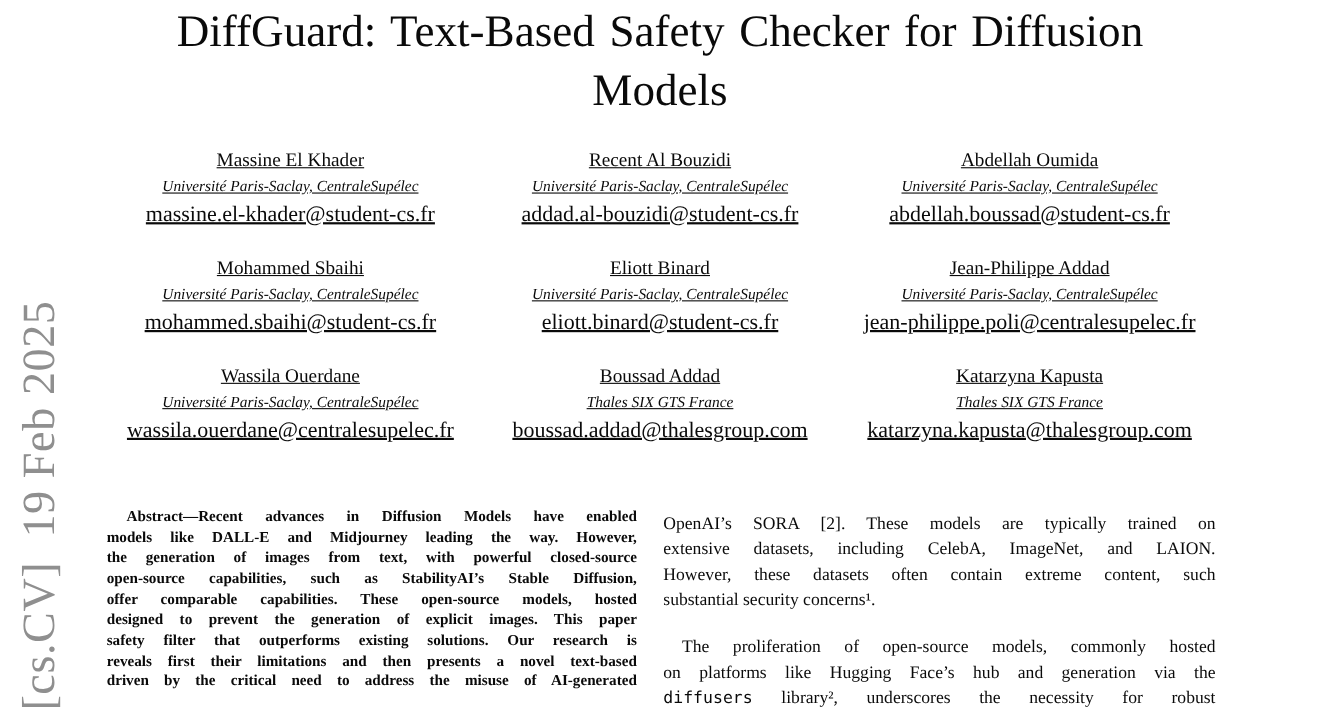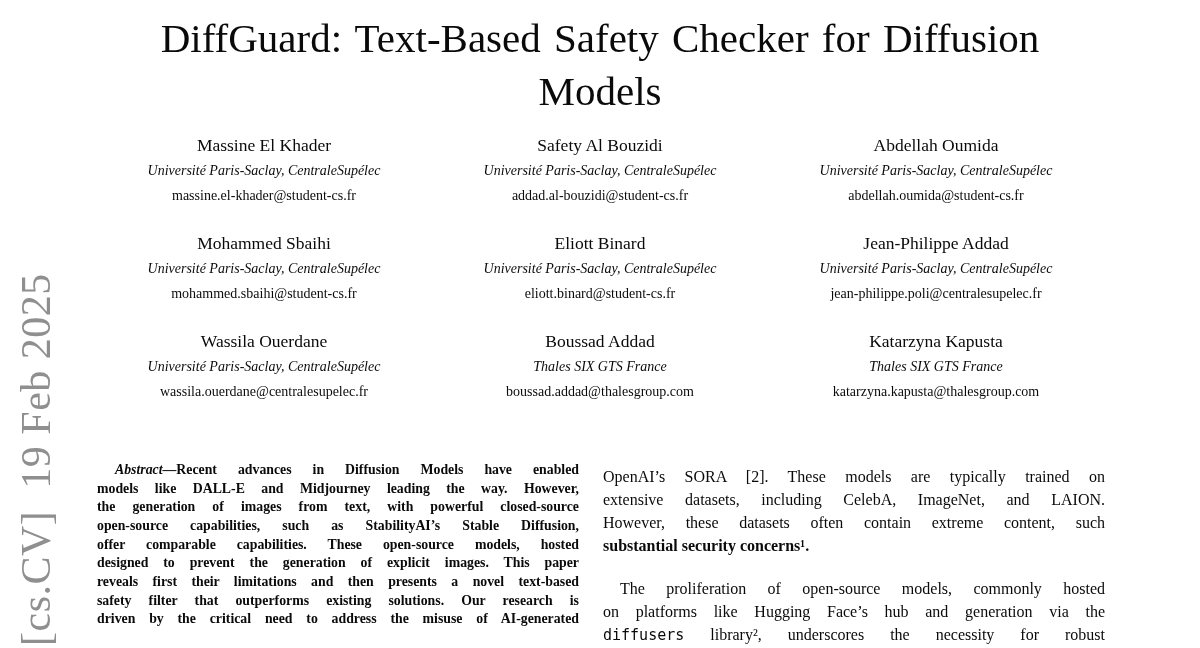--- a/index.html
+++ b/index.html
@@ -21,69 +21,69 @@
     font-size: 42px;
     line-height: 46px;
     color: #8f8f8f;
     white-space: pre;
     letter-spacing: 0.5px;
   }
 
   
   .title-block {
     position: absolute;
-    left: 60px; right: 60px; top: 12px;
+    left: 60px; right: 60px; top: 2px;
     text-align: center;
     font-size: 41px;
     line-height: 53px;
     word-spacing: 3px;
   }
 
   
   .authors-grid {
     position: absolute;
     left: 96px; top: 133px;
     width: 1008px;
     display: grid;
     grid-template-columns: repeat(3, 336px);
     row-gap: 23px;
   }
-  .author-cell { text-align: center; line-height: 25px; }
+  .author-cell { text-align: center; line-height: 25px; text-decoration: underline; }
   .author-name  { font-size: 17.5px; }
   .author-affil { font-size: 14px; font-style: italic; }
-  .author-email { font-size: 14px; }
+  .author-email { font-size: 20px; }
 
   
   .body-cols {
     position: absolute;
     left: 97px; top: 461px;
     width: 1008px;
     display: flex;
     gap: 24px;
   }
   .col-left  { width: 482px; }
   .col-right { width: 502px; padding-top: 4px; }
 
   .abs-line {
     font-size: 13.8px;
     line-height: 18.65px;
     font-weight: bold;
     text-align: justify;
     text-align-last: justify;
   }
   .abs-first { text-indent: 18px; }
-  .abs-label { font-style: italic; }
+  .abs-label { }
 
   .rc-line {
     font-size: 16px;
     line-height: 23px;
     text-align: justify;
     text-align-last: justify;
   }
-  .rc-last { text-align: left; text-align-last: left; font-weight: bold; }
+  .rc-last { text-align: left; text-align-last: left; }
   .rc-para2-first { text-indent: 17px; margin-top: 20px; }
   .mono { font-family: "DejaVu Sans Mono", monospace; font-size: 15px; }
 </style>
 </head>
 <body>
 
 <div class="arxiv-banner">[cs.CV]  19 Feb 2025</div>
 
 <div class="title-block">
   <div>DiffGuard: Text-Based Safety Checker for Diffusion</div>
@@ -92,29 +92,29 @@
 
 <div class="authors-grid">
 
     <div class="author-cell">
       <div class="author-name">Massine El Khader</div>
       <div class="author-affil">Université Paris-Saclay, CentraleSupélec</div>
       <div class="author-email">massine.el-khader@student-cs.fr</div>
     </div>
 
     <div class="author-cell">
-      <div class="author-name">Safety Al Bouzidi</div>
+      <div class="author-name">Recent Al Bouzidi</div>
       <div class="author-affil">Université Paris-Saclay, CentraleSupélec</div>
       <div class="author-email">addad.al-bouzidi@student-cs.fr</div>
     </div>
 
     <div class="author-cell">
       <div class="author-name">Abdellah Oumida</div>
       <div class="author-affil">Université Paris-Saclay, CentraleSupélec</div>
-      <div class="author-email">abdellah.oumida@student-cs.fr</div>
+      <div class="author-email">abdellah.boussad@student-cs.fr</div>
     </div>
 
     <div class="author-cell">
       <div class="author-name">Mohammed Sbaihi</div>
       <div class="author-affil">Université Paris-Saclay, CentraleSupélec</div>
       <div class="author-email">mohammed.sbaihi@student-cs.fr</div>
     </div>
 
     <div class="author-cell">
       <div class="author-name">Eliott Binard</div>
@@ -159,23 +159,23 @@
 
         <div class="abs-line">the generation of images from text, with powerful closed-source</div>
 
         <div class="abs-line">open-source capabilities, such as StabilityAI’s Stable Diffusion,</div>
 
         <div class="abs-line">offer comparable capabilities. These open-source models, hosted</div>
 
 
         <div class="abs-line">designed to prevent the generation of explicit images. This paper</div>
 
+        <div class="abs-line">safety filter that outperforms existing solutions. Our research is</div>
+
         <div class="abs-line">reveals first their limitations and then presents a novel text-based</div>
-
-        <div class="abs-line">safety filter that outperforms existing solutions. Our research is</div>
 
         <div class="abs-line">driven by the critical need to address the misuse of AI-generated</div>
       </div>
   </div>
 
   <div class="col-right">
     <div>
 
         <div class="rc-line">OpenAI’s SORA [2]. These models are typically trained on</div>
 

